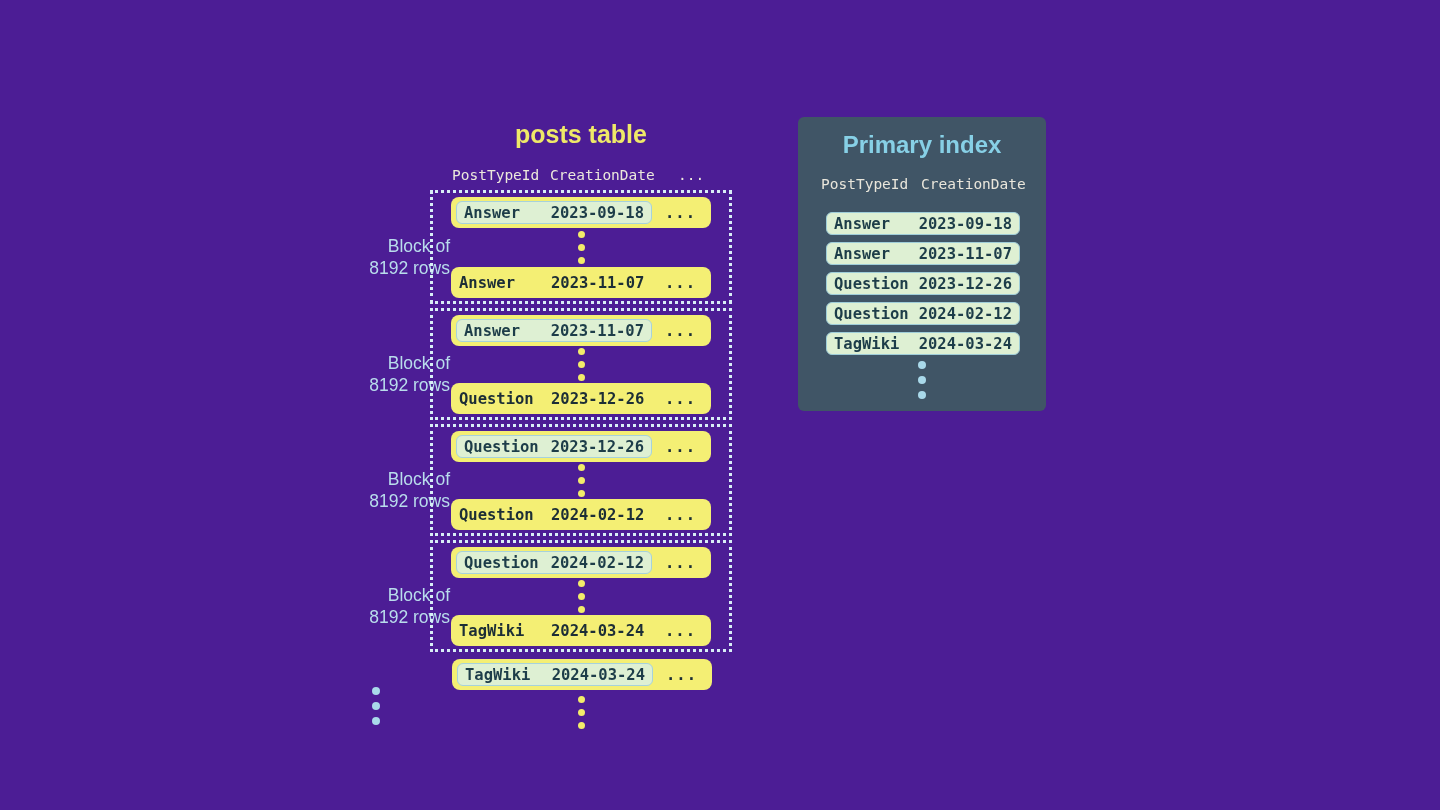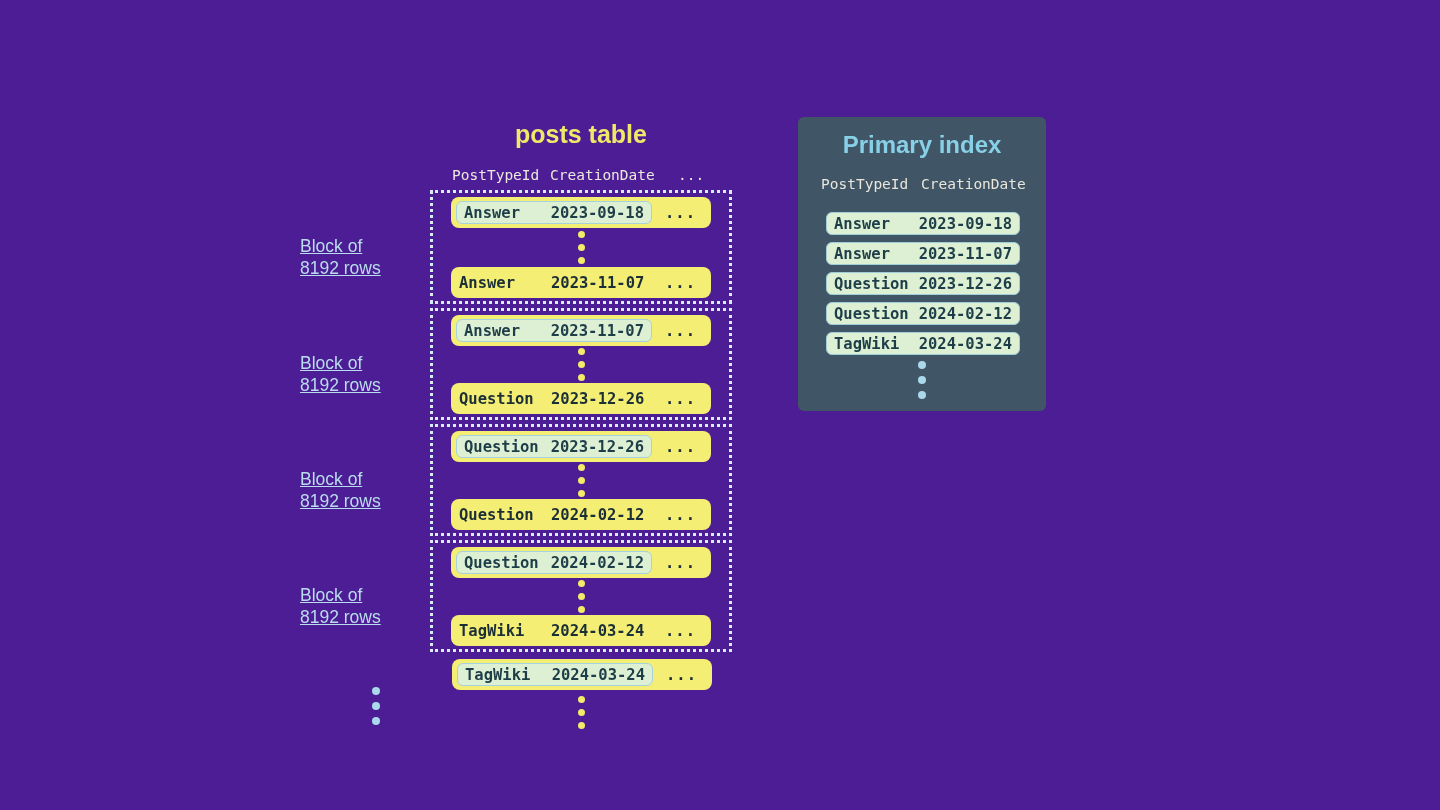--- a/index.html
+++ b/index.html
@@ -27,22 +27,22 @@
 
   .hlcell{margin-left:5px;width:196px;height:23px;background:#def0d3;
           border:1.5px solid #a6d2dc;border-radius:6px;box-sizing:border-box;
           display:flex;align-items:center;justify-content:space-between;
           padding:0 7px;color:#1d3d49;}
 
   .vdots{display:flex;flex-direction:column;gap:6px;}
   .vdots i{width:7px;height:7px;border-radius:50%;background:#f2ec6a;display:block;}
   .vdots.blue i{width:8px;height:8px;background:#a9d9ea;gap:7px;}
 
-  .block-label{position:absolute;left:300px;width:150px;text-align:left;
-               color:#b9ddec;font-size:17.5px;line-height:21.5px;font-weight:500;text-decoration:underline;}
+  .block-label{position:absolute;left:300px;width:150px;text-align:right;
+               color:#b9ddec;font-size:17.5px;line-height:21.5px;font-weight:500;}
   .bl1{top:236px;} .bl2{top:353px;} .bl3{top:469px;} .bl4{top:585px;}
 
   .overflow-row{position:absolute;left:452px;top:659px;}
   .bottom-dots{position:absolute;left:578px;top:696px;}
   .left-dots{position:absolute;left:372px;top:687px;gap:7px;}
 
   
   .panel{position:absolute;left:798px;top:117px;width:248px;height:294px;
          background:#405566;border-radius:6px;}
   .panel-title{position:absolute;top:14px;width:100%;text-align:center;

